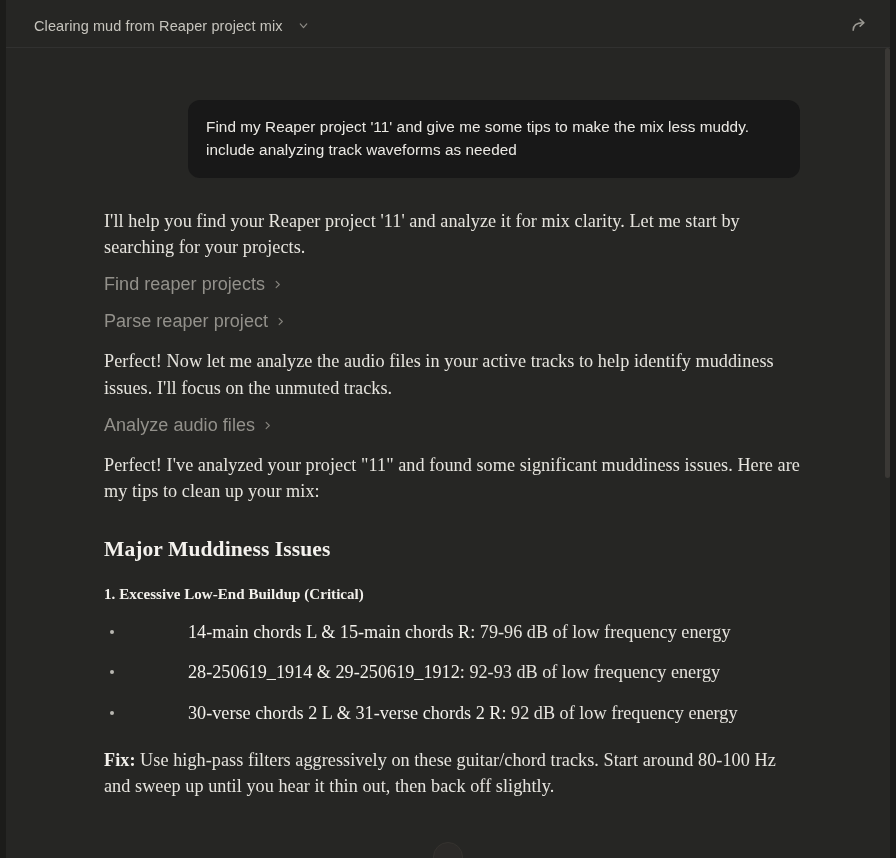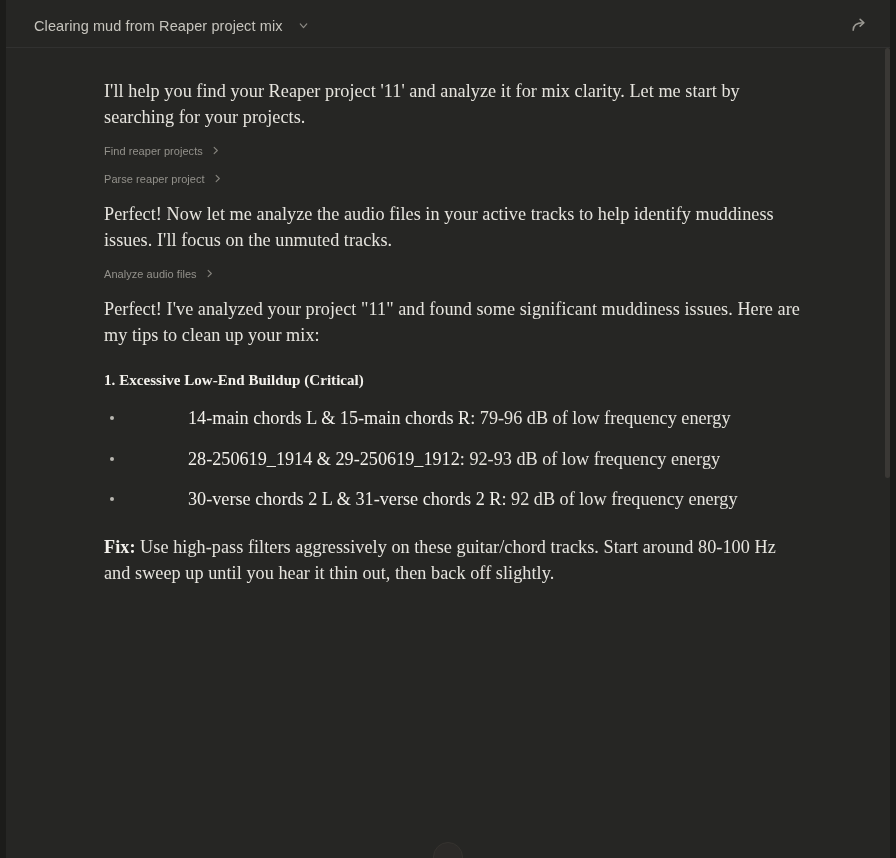--- a/index.html
+++ b/index.html
@@ -147,21 +147,21 @@
     display: flex;
     align-items: center;
     gap: 7px;
     margin: 14px 0 16px 0;
     cursor: pointer;
     width: fit-content;
   }
 
   .tool-label {
     font-family: "Liberation Sans", sans-serif;
-    font-size: 11px;
+    font-size: 18px;
     color: #93918b;
     letter-spacing: 0.05px;
   }
 
   .chev-right {
     width: 11px;
     height: 11px;
     display: block;
     color: #86847e;
   }
@@ -277,20 +277,25 @@
           <path d="M4 18 C4 11.5 8.5 8.5 16.5 8.5"></path>
           <polyline points="12.8 4.2 17.6 8.5 12.8 12.8"></polyline>
         </svg>
       </span>
     </div>
   </div>
 
   <div class="scroll-area">
     <div class="thread">
 
+      <div class="user-row">
+        <div class="user-bubble">
+          <div class="user-text">Find my Reaper project '11' and give me some tips to make the mix less muddy. include analyzing track waveforms as needed</div>
+        </div>
+      </div>
 
       <div class="assistant">
 
         <p class="para">I'll help you find your Reaper project '11' and analyze it for mix clarity. Let me start by searching for your projects.</p>
 
         <div class="tool-row">
           <span class="tool-label">Find reaper projects</span>
           <span>
             <svg class="chev-right" viewBox="0 0 24 24" fill="none" stroke="currentColor" stroke-width="2.4" stroke-linecap="round" stroke-linejoin="round">
               <polyline points="9 5 16 12 9 19"></polyline>
@@ -314,20 +319,21 @@
           <span class="tool-label">Analyze audio files</span>
           <span>
             <svg class="chev-right" viewBox="0 0 24 24" fill="none" stroke="currentColor" stroke-width="2.4" stroke-linecap="round" stroke-linejoin="round">
               <polyline points="9 5 16 12 9 19"></polyline>
             </svg>
           </span>
         </div>
 
         <p class="para">Perfect! I've analyzed your project "11" and found some significant muddiness issues. Here are my tips to clean up your mix:</p>
 
+        <h2 class="h-major">Major Muddiness Issues</h2>
 
         <h3 class="h-sub">1. Excessive Low-End Buildup (Critical)</h3>
 
 
         <ul class="bullets">
           <li><b>14-main chords L &amp; 15-main chords R</b><span>: 79-96 dB of low frequency energy</span></li>
           <li><b>28-250619_1914 &amp; 29-250619_1912</b><span>: 92-93 dB of low frequency energy</span></li>
           <li><b>30-verse chords 2 L &amp; 31-verse chords 2 R</b><span>: 92 dB of low frequency energy</span></li>
         </ul>
 

